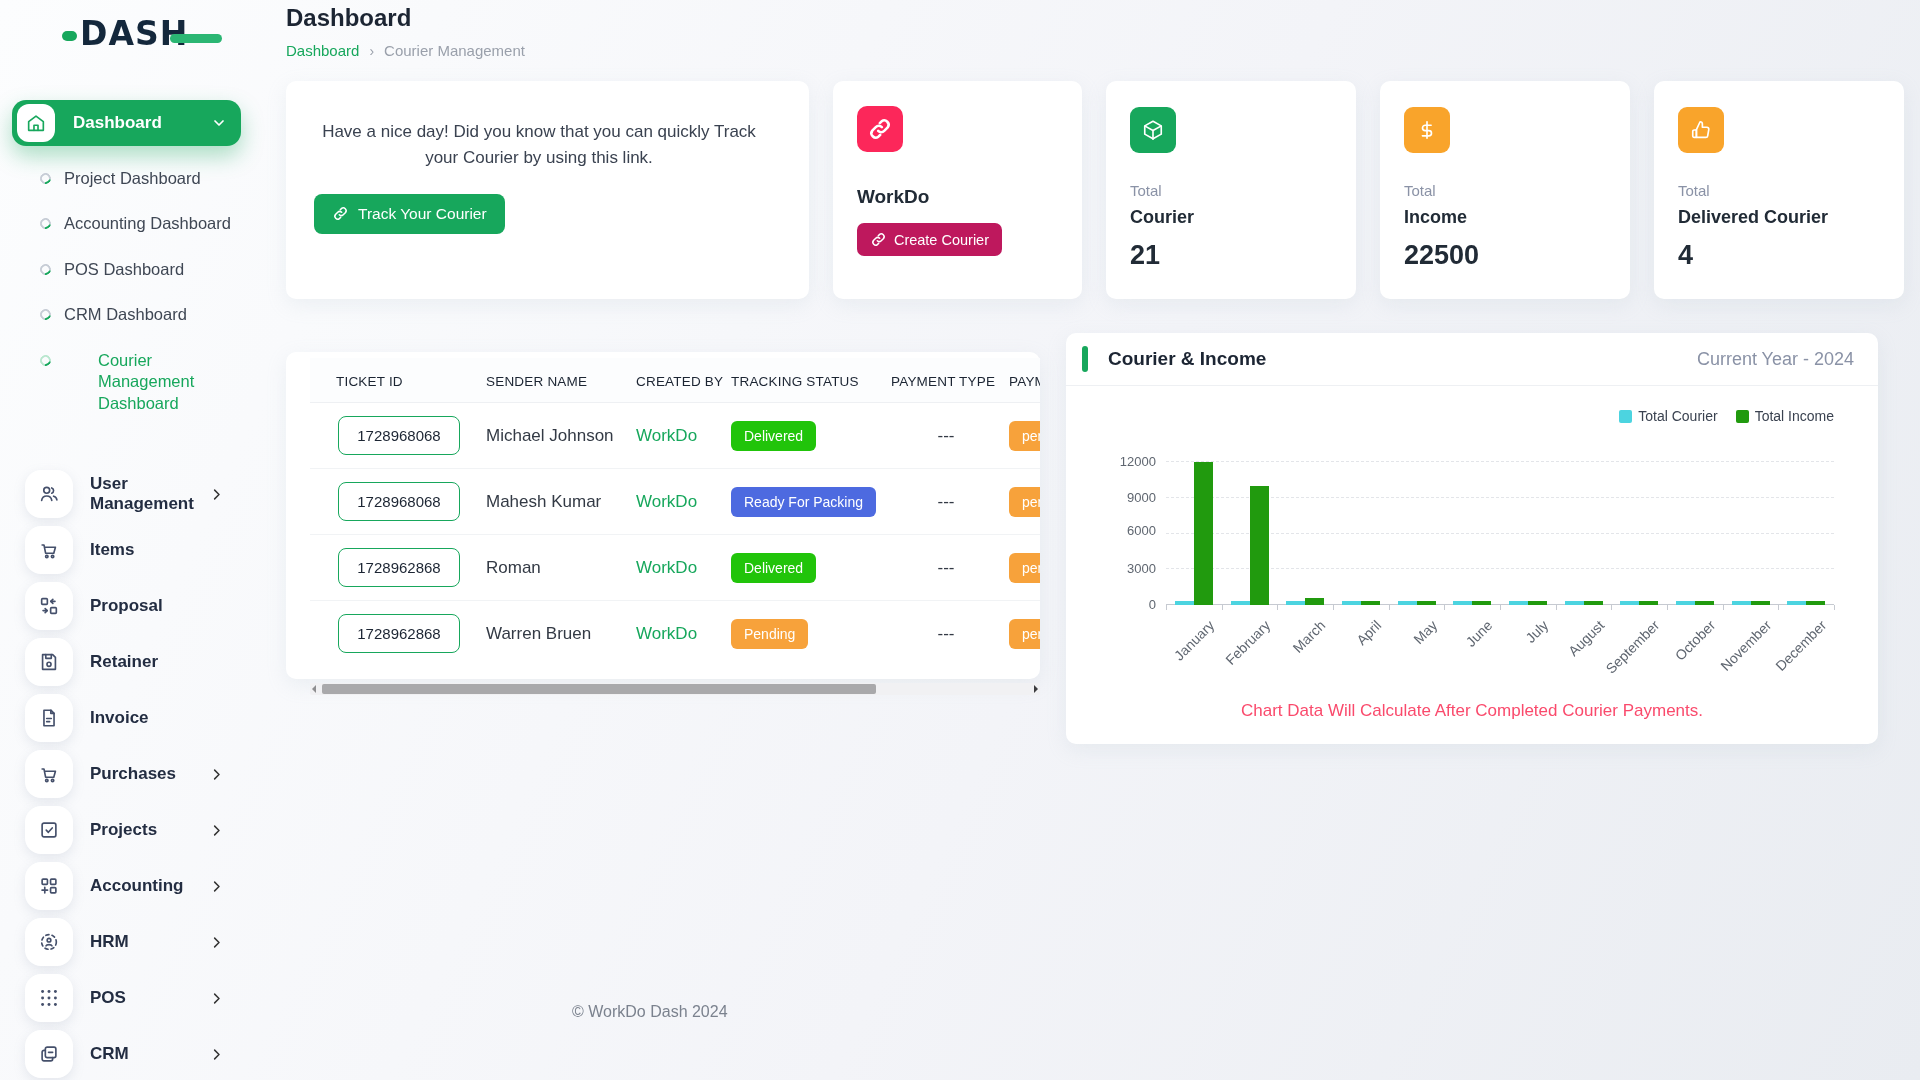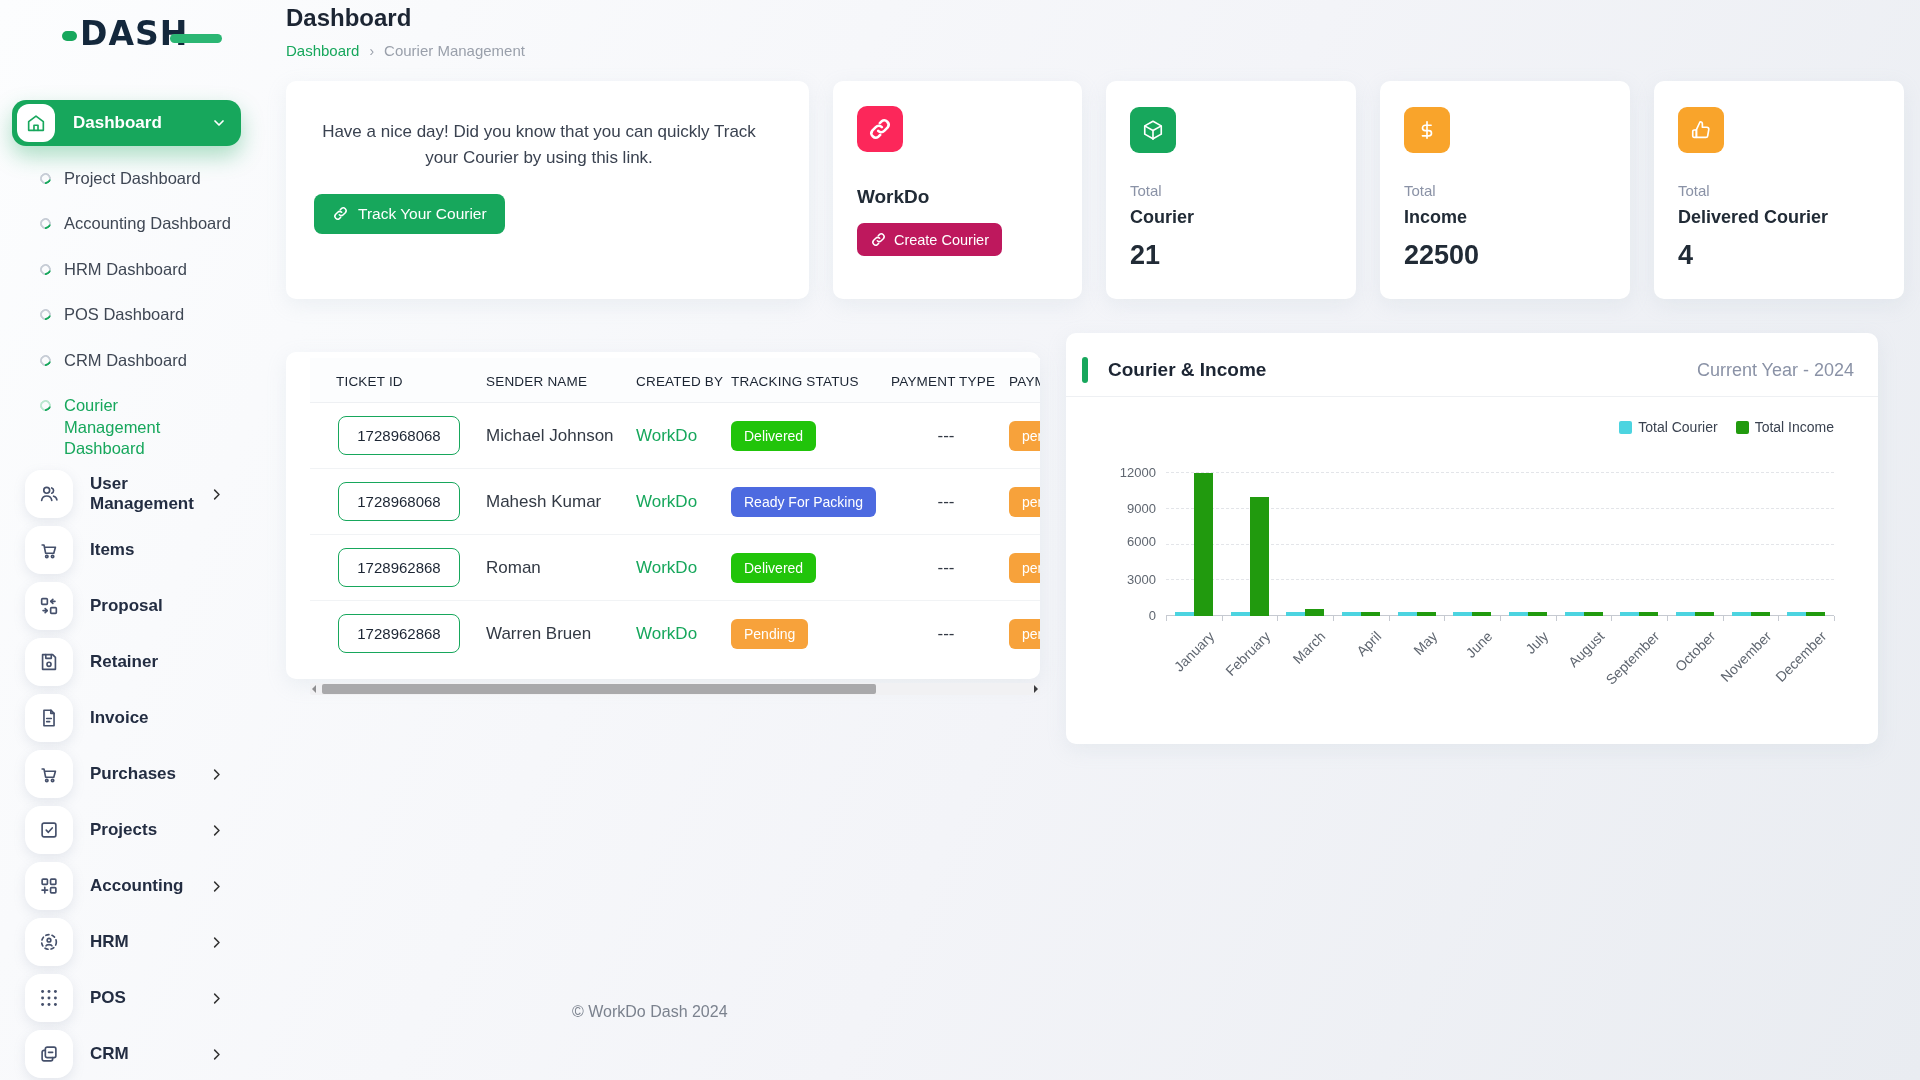--- a/index.html
+++ b/index.html
@@ -24,21 +24,21 @@
     box-shadow:0 10px 22px rgba(23,167,92,.35); cursor:pointer;
   }
   .side-pill .tile { width:38px; height:38px; background:#fff; border-radius:12px; margin-left:5px; display:flex; align-items:center; justify-content:center; color:#17A75C; }
   .side-pill .lbl { color:#fff; font-weight:700; font-size:17px; margin-left:18px; flex:1; }
   .side-pill .chev { color:#fff; margin-right:14px; display:flex; }
 
   .sub-list { position:absolute; left:0; top:156px; width:252px; list-style:none; }
   .sub-list li { display:flex; gap:13px; padding:12px 10px 12px 40px; align-items:flex-start; cursor:pointer; }
   .sub-dot { width:11px; height:11px; border-radius:50%; border:2.5px solid #c7cdd6; border-bottom-color:#17A75C; transform:rotate(-35deg); flex:none; margin-top:5px; }
   .sub-list .txt { font-size:16.5px; color:#3f4754; line-height:1.3; }
-  .sub-list li.active .txt { color:#17A75C; }
+  .sub-list li.active .txt { color:#17A75C;margin-left:34px; }
   .sub-list li.active .sub-dot { border-color:#b9e7cf; border-bottom-color:#17A75C; }
 
   .menu-list { position:absolute; left:0; top:466px; width:252px; list-style:none; }
   .menu-list li { height:56px; display:flex; align-items:center; cursor:pointer; }
   .menu-tile { width:48px; height:48px; border-radius:16px; background:#fff; margin-left:25px;
     box-shadow:0 4px 12px rgba(140,152,170,.18); display:flex; align-items:center; justify-content:center; color:#45506b; flex:none; }
   .menu-list .txt { font-size:17px; font-weight:600; color:#232d42; margin-left:17px; flex:1; }
   .menu-list .chev { color:#333; margin-right:28px; display:flex; }
 
   
@@ -84,21 +84,21 @@
   .badge { display:inline-block; color:#fff; font-size:14px; border-radius:6px; padding:7px 13px; white-space:nowrap; }
   td.ptype { text-align:center; color:#333a45; }
   td.pstatus { padding-left:8px; }
   .hscroll { position:relative; margin:16px 0 0 24px; width:730px; height:12px; background:#f1f1f3; border-radius:2px; }
   .hthumb { position:absolute; left:12px; top:1px; height:10px; width:554px; background:#a9a9ab; border-radius:2px; cursor:grab; }
   .harrow { position:absolute; top:2px; width:0; height:0; border:4px solid transparent; cursor:pointer; }
   .harrow.left  { left:2px;  border-right-color:#8e8e90; border-left:none; }
   .harrow.right { right:2px; border-left-color:#3c3c3e; border-right:none; }
 
   .card.chartcard { flex:1; height:411px; margin-left:26px; margin-right:26px; margin-top:0; }
-  .chart-head { height:53px; display:flex; align-items:center; border-bottom:1px solid #eef0f3; padding:0 24px 0 16px;margin-top:11px; }
+  .chart-head { height:53px; display:flex; align-items:center; border-bottom:1px solid #eef0f3; padding:0 24px 0 16px; }
   .accent { width:6px; height:26px; border-radius:3px; background:#17A75C; }
   .chart-title { font-size:19px; font-weight:700; color:#1c2533; margin-left:20px; flex:1; }
   .chart-period { font-size:18px; color:#8A92A6; }
   .legend { display:flex; justify-content:flex-end; gap:18px; margin:22px 44px 0 0; height:16px; }
   .legend .item { display:flex; align-items:center; gap:6px; font-size:14px; color:#3a4250; cursor:pointer; }
   .legend .sw { width:13px; height:13px; border-radius:2px; }
   .plot { position:relative; margin:38px 44px 0 100px; height:143px; }
   .gridline { position:absolute; left:0; right:0; border-top:1px dashed #e3e5e9; }
   .axisline { position:absolute; left:0; right:0; bottom:0; border-top:1px solid #c6cad1; }
   .ytick { position:absolute; right:calc(100% + 10px); width:50px; text-align:right; font-size:13px; color:#5f6670; }
@@ -143,24 +143,20 @@
     </div>
 
     <ul class="sub-list" id="sub-list">
         <li>
           <span class="sub-dot"></span>
           <span class="txt">Project Dashboard</span>
         </li>
         <li>
           <span class="sub-dot"></span>
           <span class="txt">Accounting Dashboard</span>
-        </li>
-        <li>
-          <span class="sub-dot"></span>
-          <span class="txt">HRM Dashboard</span>
         </li>
         <li>
           <span class="sub-dot"></span>
           <span class="txt">POS Dashboard</span>
         </li>
         <li>
           <span class="sub-dot"></span>
           <span class="txt">CRM Dashboard</span>
         </li>
         <li class="active">
@@ -571,18 +567,19 @@
             <div class="xlabel" style="left: 31%;">April</div>
             <div class="xlabel" style="left: 39.3333%;">May</div>
             <div class="xlabel" style="left: 47.6667%;">June</div>
             <div class="xlabel" style="left: 56%;">July</div>
             <div class="xlabel" style="left: 64.3333%;">August</div>
             <div class="xlabel" style="left: 72.6667%;">September</div>
             <div class="xlabel" style="left: 81%;">October</div>
             <div class="xlabel" style="left: 89.3333%;">November</div>
             <div class="xlabel" style="left: 97.6667%;">December</div>
           </div>
+        <div class="chart-note">Chart Data Will Calculate After Completed Courier Payments.</div>
       </div>
     </div>
 
     <div class="footer">© WorkDo Dash 2024</div>
   </main>
 </div>
 
 </body></html>

